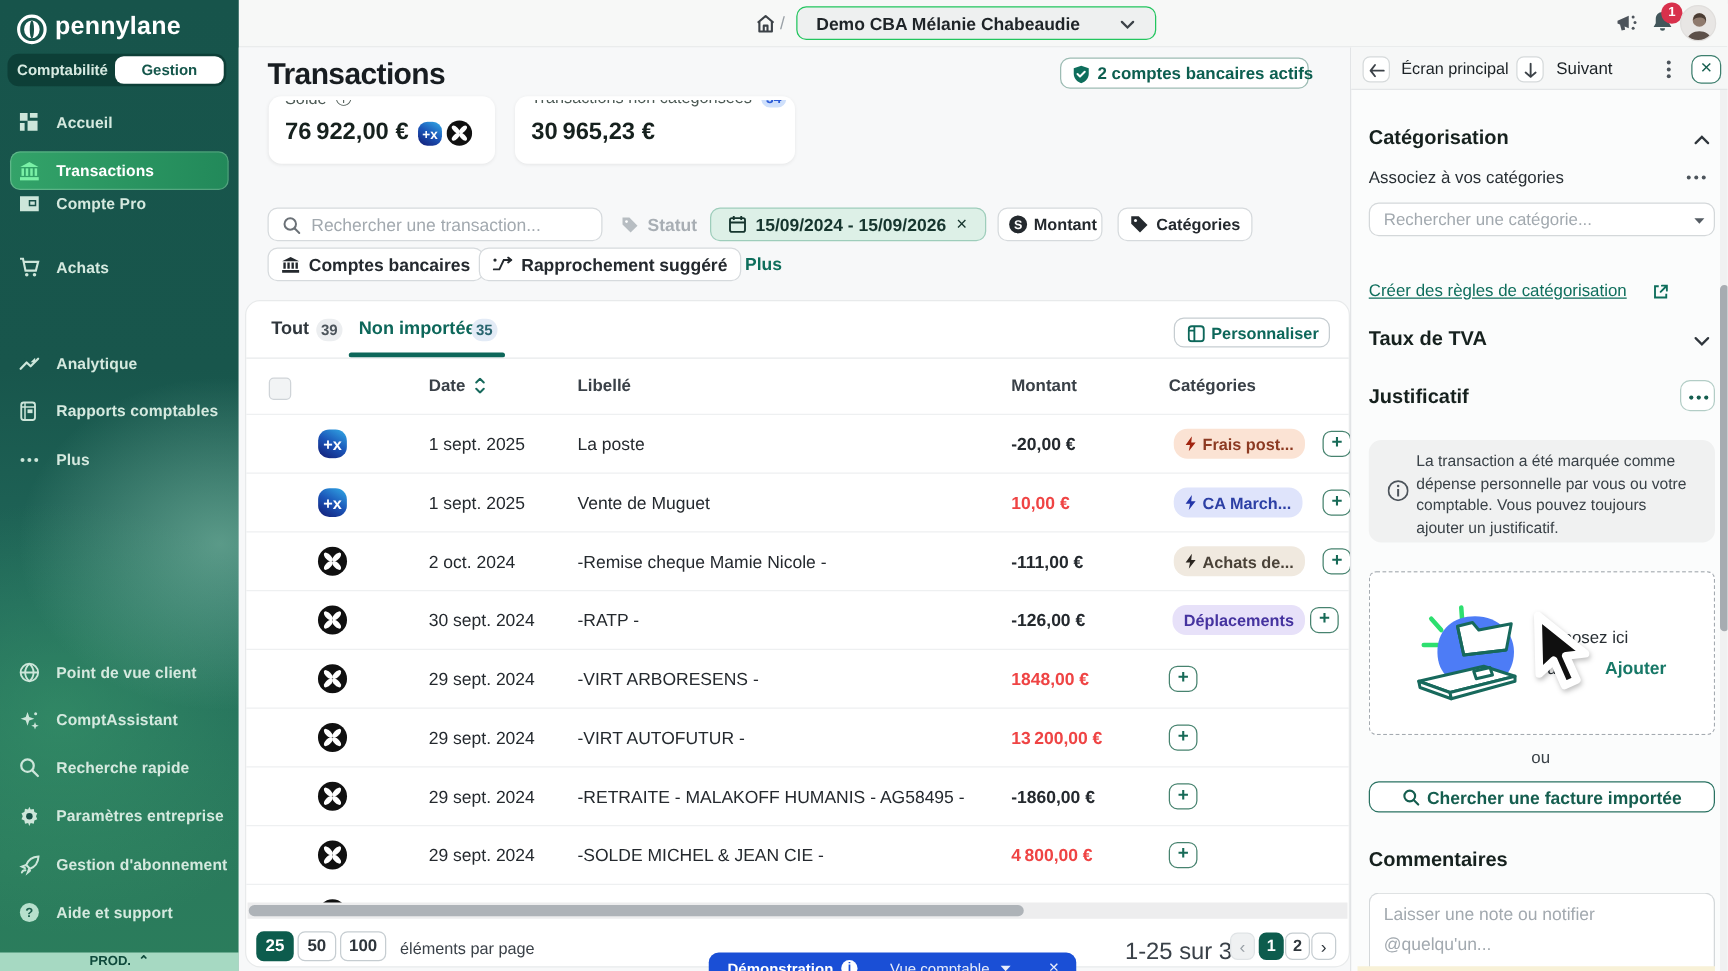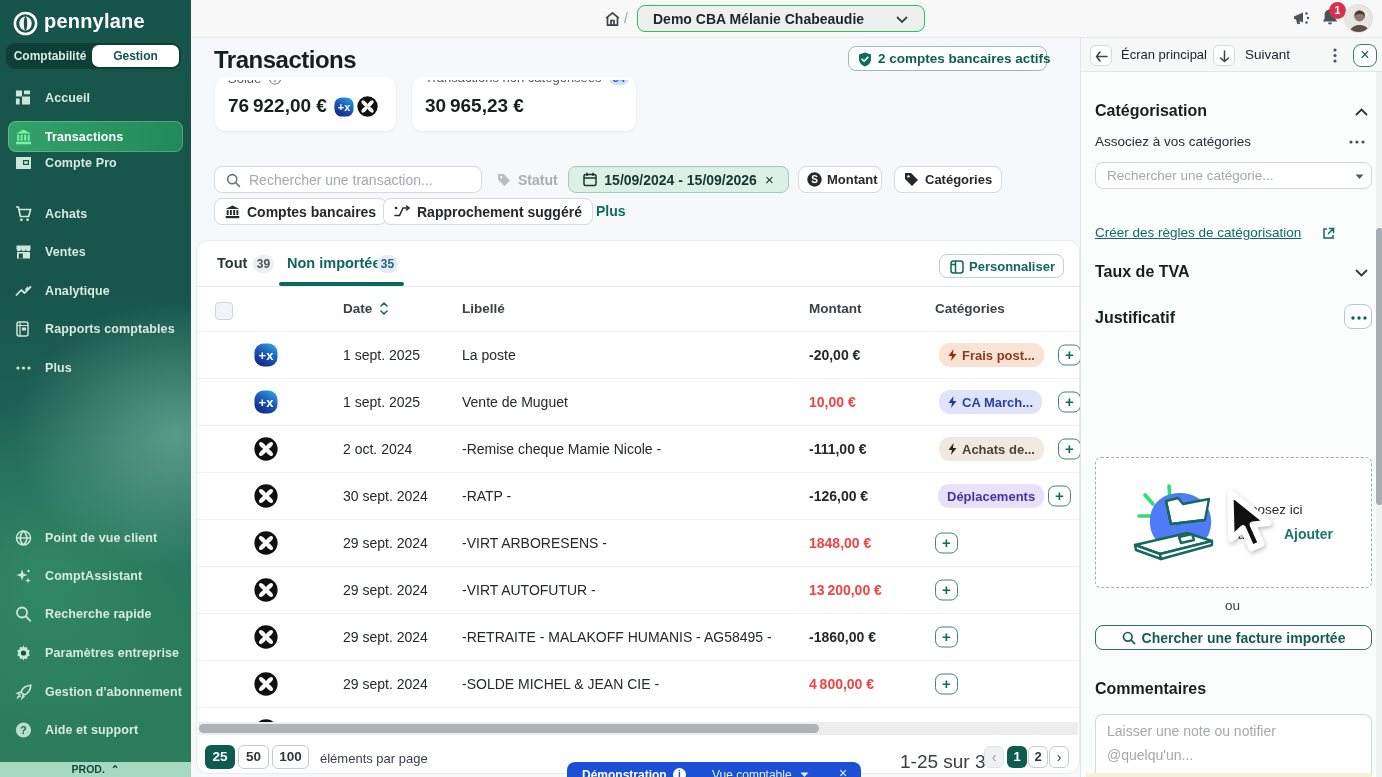--- a/index.html
+++ b/index.html
@@ -132,30 +132,20 @@
     <div class="navitem" style="top:199px;">
       <svg class="ic" viewBox="0 0 17 17">
         <g fill="none" stroke="#cde6da" stroke-width="1.7">
           <path d="M1 1.5h2.4l2 9.5h8.3l1.8-7H4"></path>
           <circle cx="6.4" cy="14.3" r="1.4" fill="#cde6da" stroke="none"></circle>
           <circle cx="12.6" cy="14.3" r="1.4" fill="#cde6da" stroke="none"></circle>
         </g>
       </svg>
       <span class="tx">Achats</span>
     </div>
-    <div class="navitem" style="top:237px;">
-      <svg class="ic" viewBox="0 0 17 17">
-        <g fill="#cde6da">
-          <path d="M1.5 2h14v3.5a2.3 2.3 0 0 1-4.6 0a2.3 2.3 0 0 1-4.7 0a2.3 2.3 0 0 1-4.7 0z"></path>
-          <path d="M2 8.5h13V15H2z"></path>
-          <rect x="3.8" y="10" width="4" height="5" fill="#185148"></rect>
-        </g>
-      </svg>
-      <span class="tx">Ventes</span>
-    </div>
     <div class="navitem" style="top:276px;">
       <svg class="ic" viewBox="0 0 17 17">
         <path fill="none" stroke="#cde6da" stroke-width="1.8" stroke-linecap="round" stroke-linejoin="round" d="M1.5 12.5 L6.3 7.5 L9.5 10.5 L15.5 4.5"></path>
         <path fill="#cde6da" d="M15.9 3.8l0.2 4.2-4.2-0.2z" transform="translate(-1.2,0.2) scale(0.9)"></path>
       </svg>
       <span class="tx">Analytique</span>
     </div>
     <div class="navitem" style="top:314px;">
       <svg class="ic" viewBox="0 0 17 17">
         <g fill="none" stroke="#cde6da" stroke-width="1.5">
@@ -583,20 +573,28 @@
     <div class="abs" style="left:263px;top:266px;width:28px;height:25px;background:#fff;border:1px solid #b3cdc6;border-radius:8px;">
       <svg style="position:absolute;left:6px;top:11px;" width="16" height="4" viewBox="0 0 16 4">
         <g fill="#155e4f">
           <circle cx="2" cy="2" r="1.7"></circle>
           <circle cx="8" cy="2" r="1.7"></circle>
           <circle cx="14" cy="2" r="1.7"></circle>
         </g>
       </svg>
     </div>
 
+    <div class="abs" style="left:14px;top:314px;width:277px;height:82px;background:#f0f1f1;border-radius:10px;">
+      <svg style="position:absolute;left:15px;top:32px;" width="17" height="17" viewBox="0 0 17 17">
+        <circle cx="8.5" cy="8.5" r="7.7" fill="none" stroke="#4c545b" stroke-width="1.4"></circle>
+        <rect x="7.7" y="7.2" width="1.6" height="6" fill="#4c545b"></rect>
+        <circle cx="8.5" cy="4.8" r="1" fill="#4c545b"></circle>
+      </svg>
+      <div style="position:absolute;left:38px;top:9px;width:235px;font-size:12.5px;line-height:17.5px;color:#3a4248;">La transaction a été marquée comme<br>dépense personnelle par vous ou votre<br>comptable. Vous pouvez toujours<br>ajouter un justificatif.</div>
+    </div>
 
     <div class="abs" style="left:14px;top:419px;width:277px;height:131px;border:1.5px dashed #a4aab0;border-radius:6px;background:#fff;"></div>
     <svg class="abs" style="left:36px;top:437px;" width="116" height="100" viewBox="0 0 116 100">
       <g stroke="#2ddf6f" stroke-width="3.6" stroke-linecap="round">
         <line x1="28" y1="20" x2="36" y2="29"></line>
         <line x1="52" y1="11" x2="53" y2="25"></line>
         <line x1="22" y1="41" x2="36" y2="41"></line>
       </g>
       <path d="M63 18 C 82 18 96 32 94 50 C 92 68 78 76 60 74 C 42 72 32 62 33 44 C 34 28 46 18 63 18 Z" fill="#4d7cf6"></path>
       <g fill="#fff" stroke="#17695c" stroke-width="2.4" stroke-linejoin="round">

